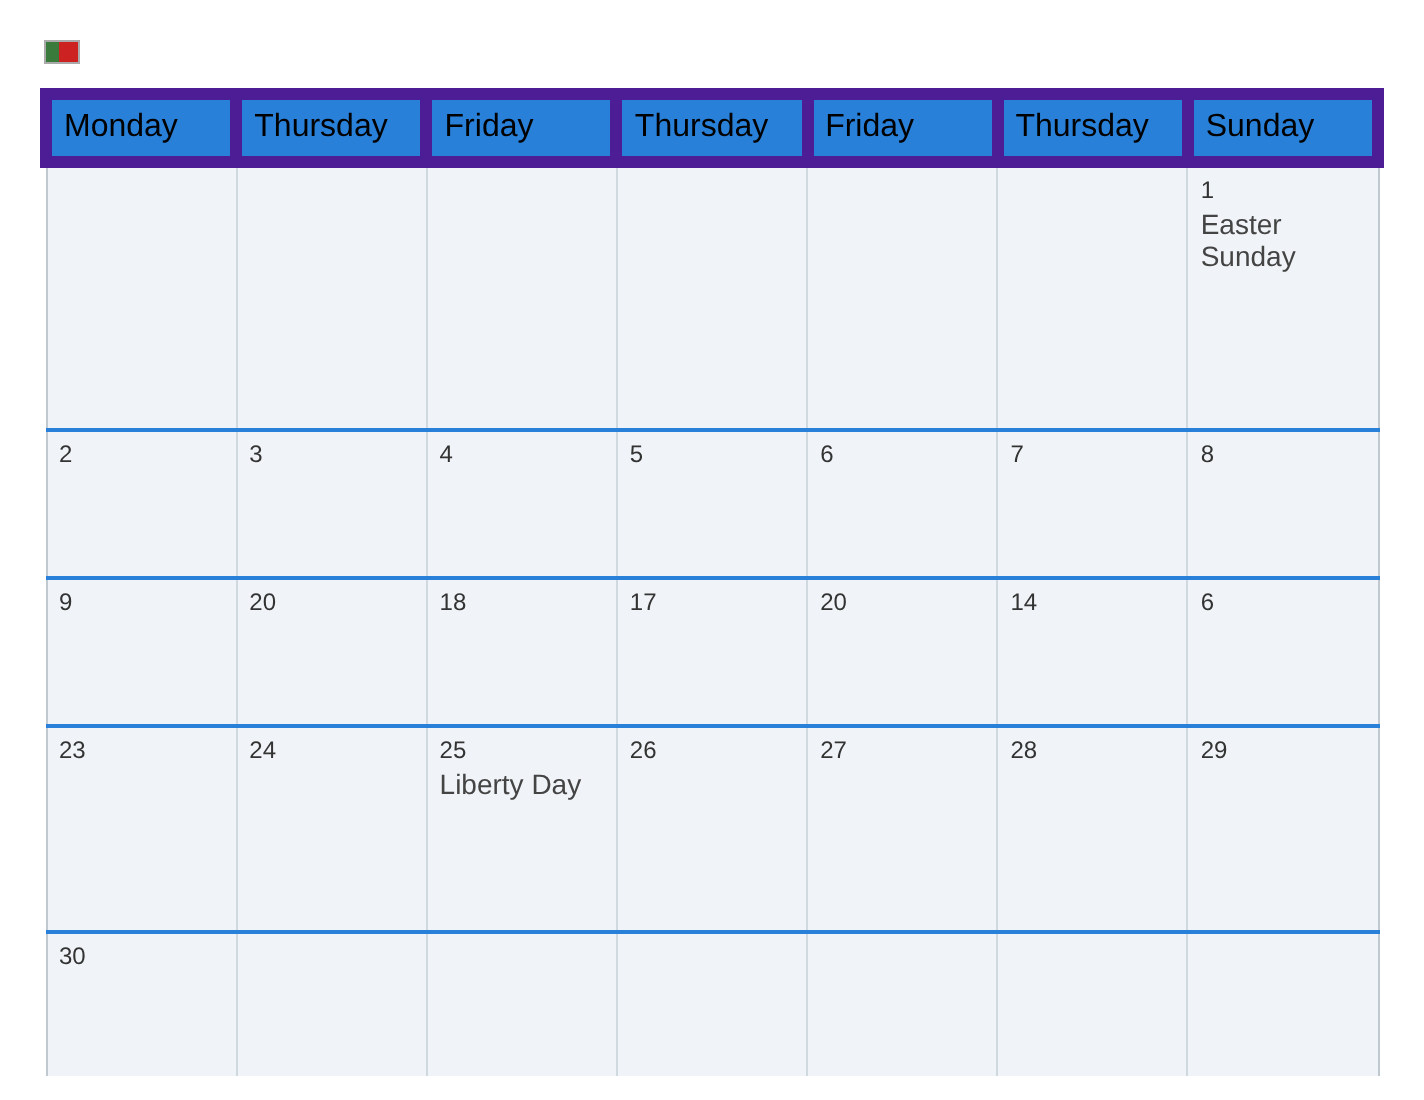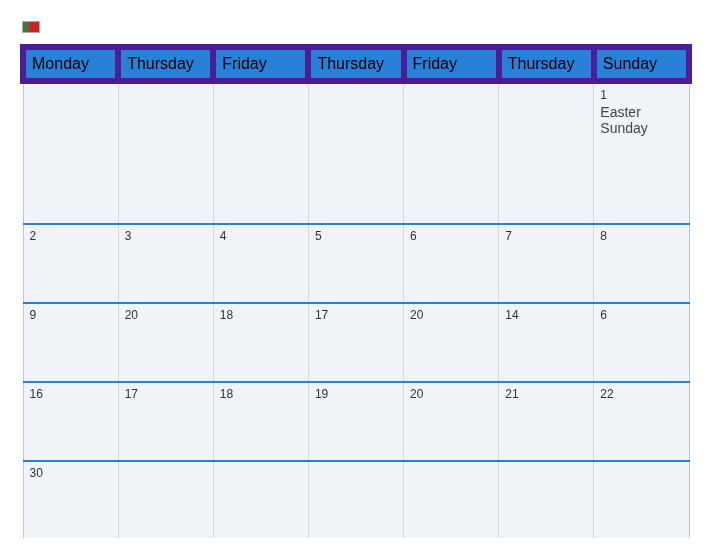--- a/index.html
+++ b/index.html
@@ -189,39 +189,40 @@
           </td>
           <td>
             <span class="day-num">14</span>
           </td>
           <td>
             <span class="day-num">6</span>
           </td>
         </tr>
         <tr>
           <td>
-            <span class="day-num">16</span>
-          </td>
-          <td>
-            <span class="day-num">17</span>
-          </td>
-          <td>
-            <span class="day-num">18</span>
-          </td>
-          <td>
-            <span class="day-num">19</span>
-          </td>
-          <td>
-            <span class="day-num">20</span>
-          </td>
-          <td>
-            <span class="day-num">21</span>
-          </td>
-          <td>
-            <span class="day-num">22</span>
+            <span class="day-num">23</span>
+          </td>
+          <td>
+            <span class="day-num">24</span>
+          </td>
+          <td>
+            <span class="day-num">25</span>
+            <span class="day-event">Liberty Day</span>
+          </td>
+          <td>
+            <span class="day-num">26</span>
+          </td>
+          <td>
+            <span class="day-num">27</span>
+          </td>
+          <td>
+            <span class="day-num">28</span>
+          </td>
+          <td>
+            <span class="day-num">29</span>
           </td>
         </tr>
         <tr class="last-row">
           <td>
             <span class="day-num">30</span>
           </td>
           <td class="empty-cell"></td>
           <td class="empty-cell"></td>
           <td class="empty-cell"></td>
           <td class="empty-cell"></td>

